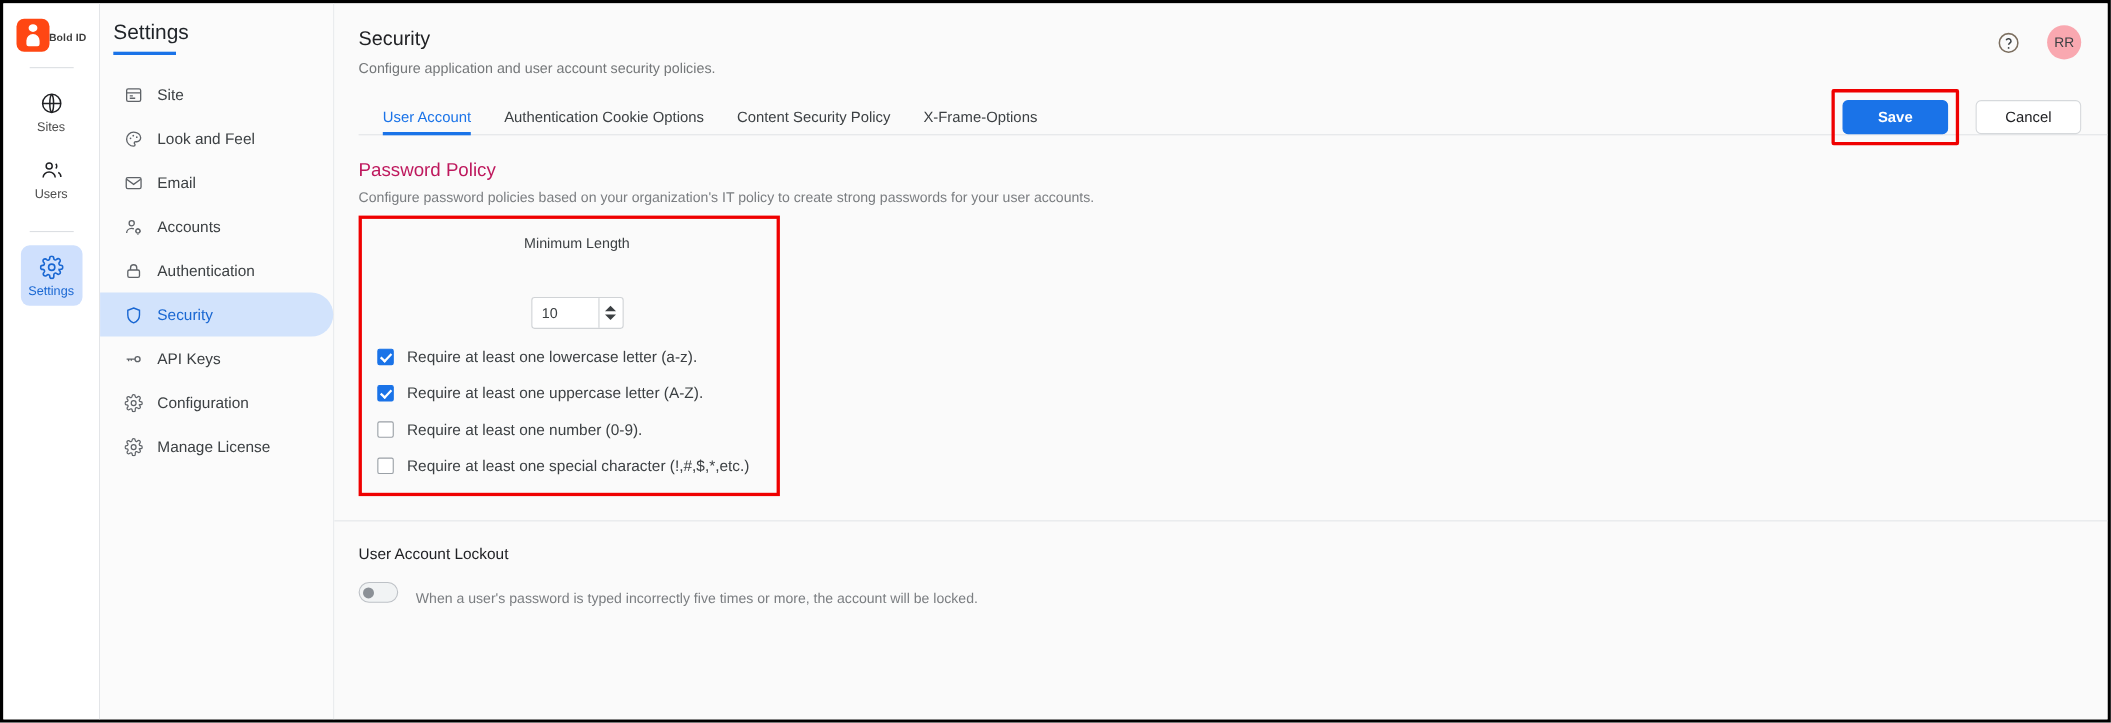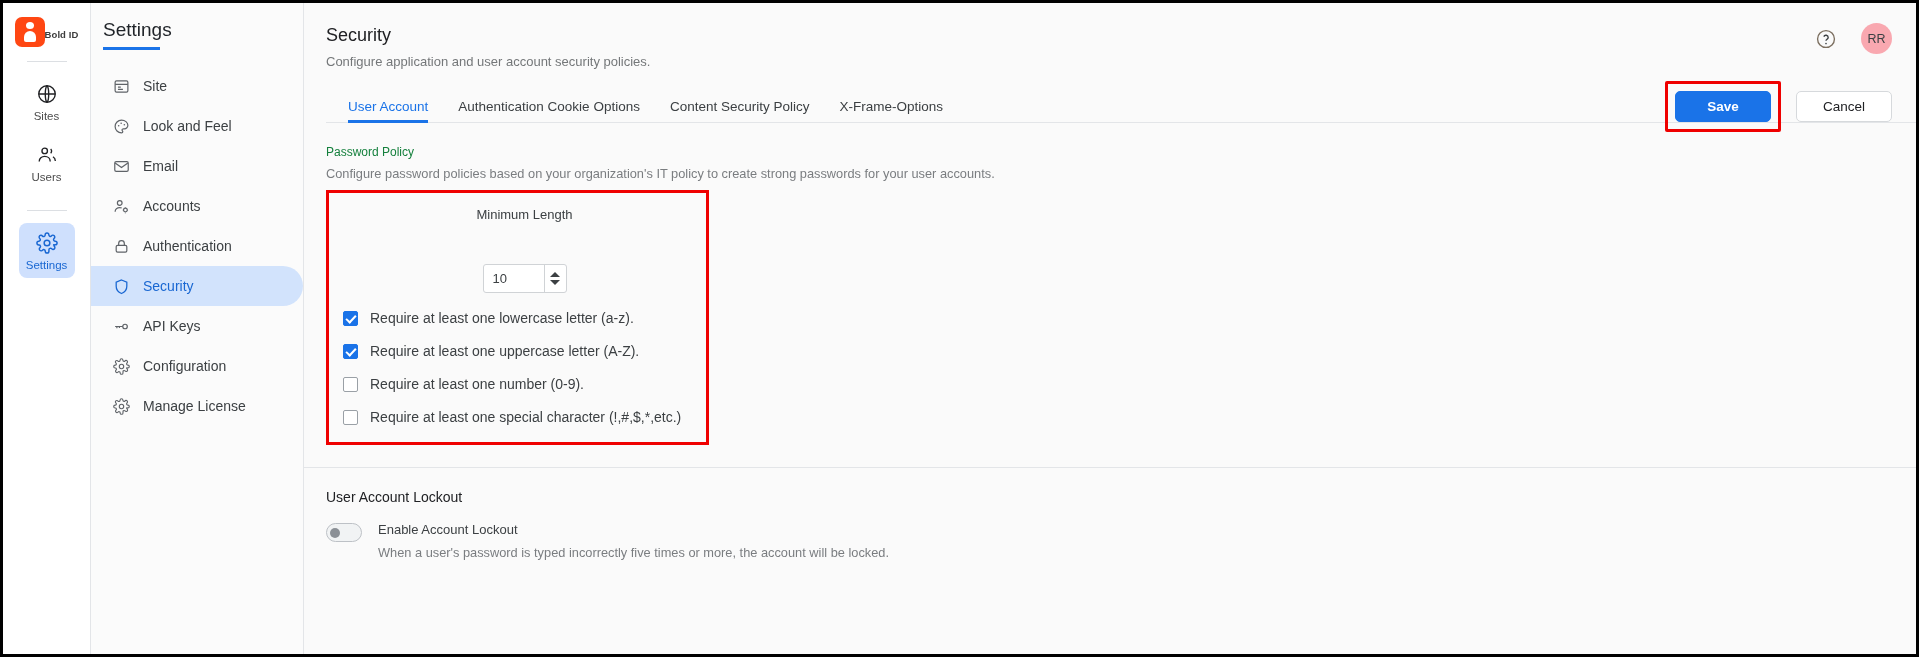--- a/index.html
+++ b/index.html
@@ -226,21 +226,21 @@
   .tab.active::after {
     content: "";
     position: absolute;
     left: 0; right: 0; bottom: -1px;
     height: 3px;
     background: #1a73e8;
   }
 
   
   .content { padding: 22px 0 0 22px; position: relative; }
-  .sec-title { font-size: 12px; color: #15803d; }
+  .sec-title { font-size: 17px; color: #be185d; }
   .sec-sub { margin-top: 7px; font-size: 12.8px; color: #7a7d80; }
 
   .policy-box {
     margin-top: 9px;
     border: 3px solid #ef0000;
     width: 383px;
     box-sizing: border-box;
     padding: 14px 0 17px 14px;
   }
   .minlen-row {
@@ -553,20 +553,19 @@
         </div>
       </div>
 
       <div class="divider"></div>
 
       <div class="lock-title">User Account Lockout</div>
 
       <div class="toggle-row">
         <div class="toggle"></div>
         <div>
-          <div class="toggle-label">Enable Account Lockout</div>
           <div class="toggle-sub">When a user's password is typed incorrectly five times or more, the account will be locked.</div>
         </div>
       </div>
     </div>
 
   </div>
 </div>
 
 </body></html>

